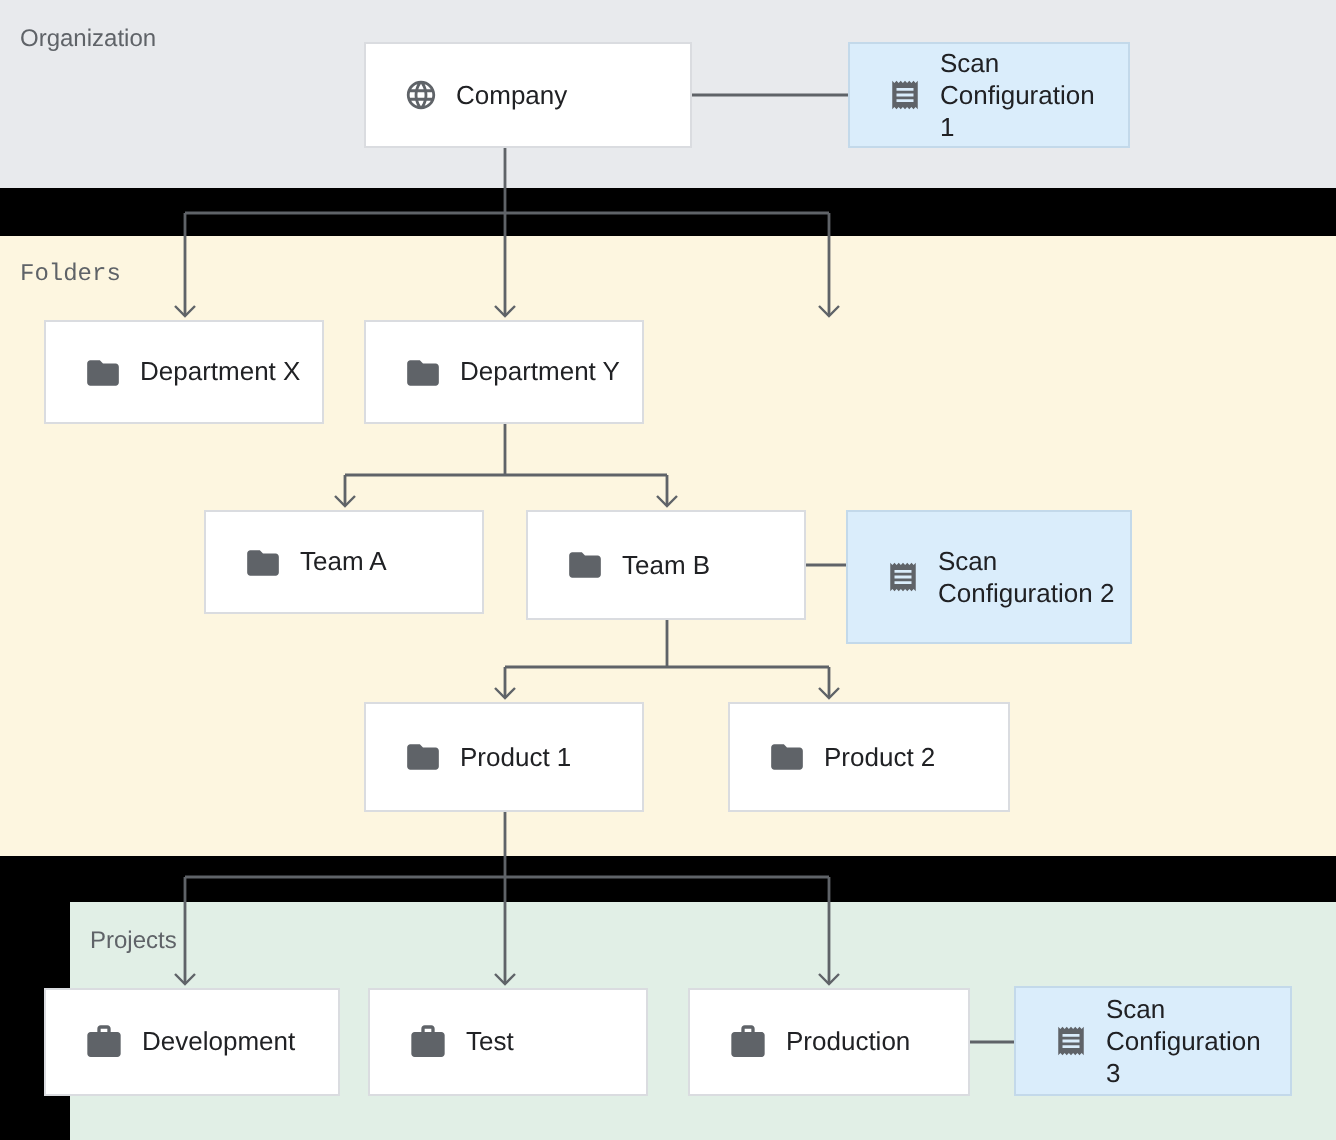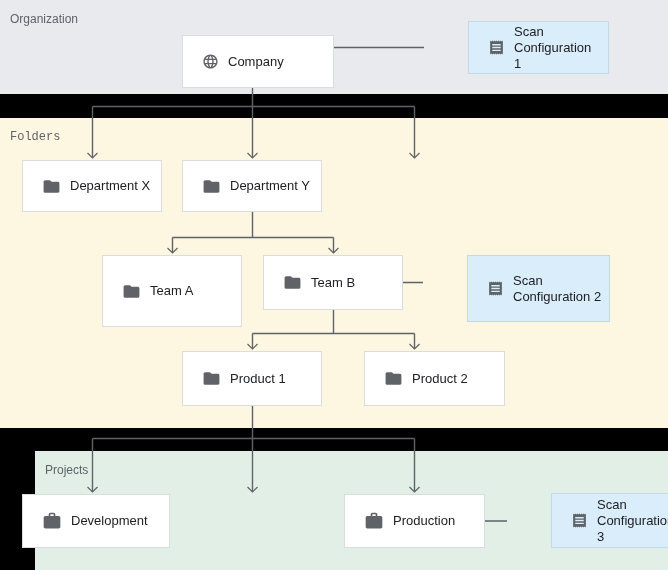--- a/index.html
+++ b/index.html
@@ -29,21 +29,20 @@
   .node{
     position:absolute;z-index:2;
     display:flex;align-items:center;
     gap:9px;padding:4px 6px 4px 19px;
     background:var(--node-bg,#fff);
     border:1px solid var(--node-border,#dadce0);
   }
   .node.scan{
     background:var(--scan-node-bg,#daedfb);
     border:1px solid var(--scan-node-border,#c3d9ea);
-    margin-left:44px;
   }
   .node .icon{flex:0 0 auto;display:flex;align-items:center;}
   .node .icon svg{fill:var(--icon-color,#5f6368);display:block;}
   .node-label{
     font-size:13px;line-height:16px;
     color:var(--node-text,#202124);
   }
 </style>
 </head>
 <body>
@@ -72,21 +71,21 @@
 
     <path class="conn" d="M333.5 310 V333.5 M252.5 333.5 H414.5 M252.5 333.5 V349 M414.5 333.5 V349"></path>
     <path class="arrowhead" d="M247.5 344 L252.5 349 L257.5 344 M409.5 344 L414.5 349 L419.5 344"></path>
 
     <path class="conn" d="M252.5 406 V492 M92.5 438.5 H414.5 M92.5 438.5 V492 M414.5 438.5 V492"></path>
     <path class="arrowhead" d="M87.5 487 L92.5 492 L97.5 487 M247.5 487 L252.5 492 L257.5 487 M409.5 487 L414.5 492 L419.5 487"></path>
 
     <path class="conn" d="M322 47.5 H424 M403 282.5 H423 M485 521 H507"></path>
   </svg>
 
-  <div class="node" style="left:182px;top:35px;width:152px;height:53px">
+  <div class="node" style="left:182px;top:21px;width:164px;height:53px">
     <span class="icon">
       <svg viewBox="0 0 24 24" width="17" height="17">
           <path d="M11.99 2C6.47 2 2 6.48 2 12s4.47 10 9.99 10C17.52 22 22 17.52 22 12S17.52 2 11.99 2zm6.93 6h-2.95c-.32-1.25-.78-2.45-1.38-3.56 1.84.63 3.37 1.91 4.33 3.56zM12 4.04c.83 1.2 1.48 2.53 1.91 3.96h-3.82c.43-1.43 1.08-2.76 1.91-3.96zM4.26 14C4.1 13.36 4 12.69 4 12s.1-1.36.26-2h3.38c-.08.66-.14 1.32-.14 2 0 .68.06 1.34.14 2H4.26zm.82 2h2.95c.32 1.25.78 2.45 1.38 3.56-1.84-.63-3.37-1.9-4.33-3.56zm2.95-8H5.08c.96-1.66 2.49-2.93 4.33-3.56C8.81 5.55 8.35 6.75 8.03 8zM12 19.96c-.83-1.2-1.48-2.53-1.91-3.96h3.82c-.43 1.43-1.08 2.76-1.91 3.96zM14.34 14H9.66c-.09-.66-.16-1.32-.16-2 0-.68.07-1.35.16-2h4.68c.09.65.16 1.32.16 2 0 .68-.07 1.34-.16 2zm.25 5.56c.6-1.11 1.06-2.31 1.38-3.56h2.95c-.96 1.65-2.49 2.93-4.33 3.56zM16.36 14c.08-.66.14-1.32.14-2 0-.68-.06-1.34-.14-2h3.38c.16.64.26 1.31.26 2s-.1 1.36-.26 2h-3.38z"></path>
         </svg>
     </span>
     <span class="node-label">Company</span>
   </div>
 
   <div class="node scan" style="left:424px;top:21px;width:141px;height:53px">
     <span class="icon">
@@ -109,21 +108,21 @@
   <div class="node" style="left:22px;top:160px;width:140px;height:52px">
     <span class="icon">
       <svg viewBox="0 0 24 24" width="19" height="19">
           <path d="M10 4H4c-1.1 0-1.99.9-1.99 2L2 18c0 1.1.9 2 2 2h16c1.1 0 2-.9 2-2V8c0-1.1-.9-2-2-2h-8l-2-2z"></path>
         </svg>
     </span>
     <span class="node-label">Department X</span>
   </div>
 
 
-  <div class="node" style="left:102px;top:255px;width:140px;height:72px">
+  <div class="node" style="left:102px;top:255px;width:140px;height:52px">
     <span class="icon">
       <svg viewBox="0 0 24 24" width="19" height="19">
           <path d="M10 4H4c-1.1 0-1.99.9-1.99 2L2 18c0 1.1.9 2 2 2h16c1.1 0 2-.9 2-2V8c0-1.1-.9-2-2-2h-8l-2-2z"></path>
         </svg>
     </span>
     <span class="node-label">Team A</span>
   </div>
 
   <div class="node" style="left:263px;top:255px;width:140px;height:55px">
     <span class="icon">
@@ -163,27 +162,35 @@
 
   <div class="node" style="left:22px;top:494px;width:148px;height:54px">
     <span class="icon">
       <svg viewBox="0 0 24 24" width="20" height="20">
           <path d="M20 6h-4V4c0-1.11-.89-2-2-2h-4c-1.11 0-2 .89-2 2v2H4c-1.11 0-2 .89-2 2v11c0 1.11.89 2 2 2h16c1.11 0 2-.89 2-2V8c0-1.11-.89-2-2-2zm-6 0h-4V4h4v2z"></path>
         </svg>
     </span>
     <span class="node-label">Development</span>
   </div>
 
-
-  <div class="node" style="left:344px;top:494px;width:141px;height:54px">
+  <div class="node" style="left:184px;top:494px;width:140px;height:54px">
     <span class="icon">
       <svg viewBox="0 0 24 24" width="20" height="20">
           <path d="M20 6h-4V4c0-1.11-.89-2-2-2h-4c-1.11 0-2 .89-2 2v2H4c-1.11 0-2 .89-2 2v11c0 1.11.89 2 2 2h16c1.11 0 2-.89 2-2V8c0-1.11-.89-2-2-2zm-6 0h-4V4h4v2z"></path>
         </svg>
     </span>
+    <span class="node-label">Test</span>
+  </div>
+
+  <div class="node" style="left:344px;top:494px;width:141px;height:54px">
+    <span class="icon">
+      <svg viewBox="0 0 24 24" width="20" height="20">
+          <path d="M20 6h-4V4c0-1.11-.89-2-2-2h-4c-1.11 0-2 .89-2 2v2H4c-1.11 0-2 .89-2 2v11c0 1.11.89 2 2 2h16c1.11 0 2-.89 2-2V8c0-1.11-.89-2-2-2zm-6 0h-4V4h4v2z"></path>
+        </svg>
+    </span>
     <span class="node-label">Production</span>
   </div>
 
   <div class="node scan" style="left:507px;top:493px;width:139px;height:55px">
     <span class="icon">
       <svg viewBox="0 0 24 24" width="17" height="17">
           <path fill-rule="evenodd" d="M18 17H6v-2h12v2zm0-4H6v-2h12v2zm0-4H6V7h12v2zM3 22l1.5-1.5L6 22l1.5-1.5L9 22l1.5-1.5L12 22l1.5-1.5L15 22l1.5-1.5L18 22l1.5-1.5L21 22V2l-1.5 1.5L18 2l-1.5 1.5L15 2l-1.5 1.5L12 2l-1.5 1.5L9 2 7.5 3.5 6 2 4.5 3.5 3 2v20z"></path>
         </svg>
     </span>
     <span class="node-label">Scan Configuration 3</span>

